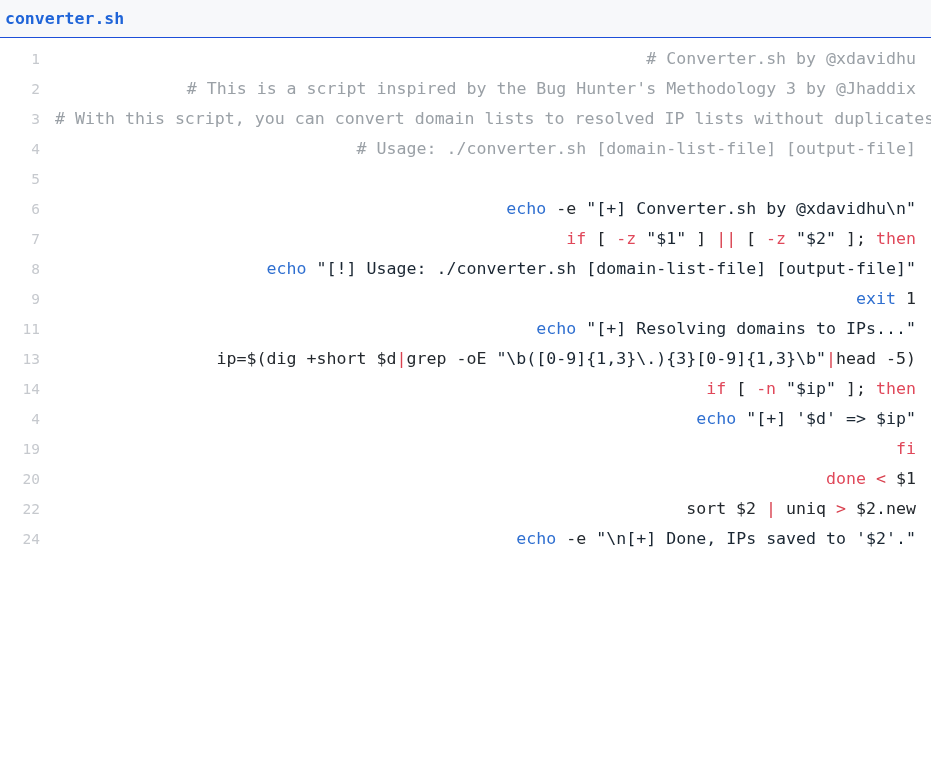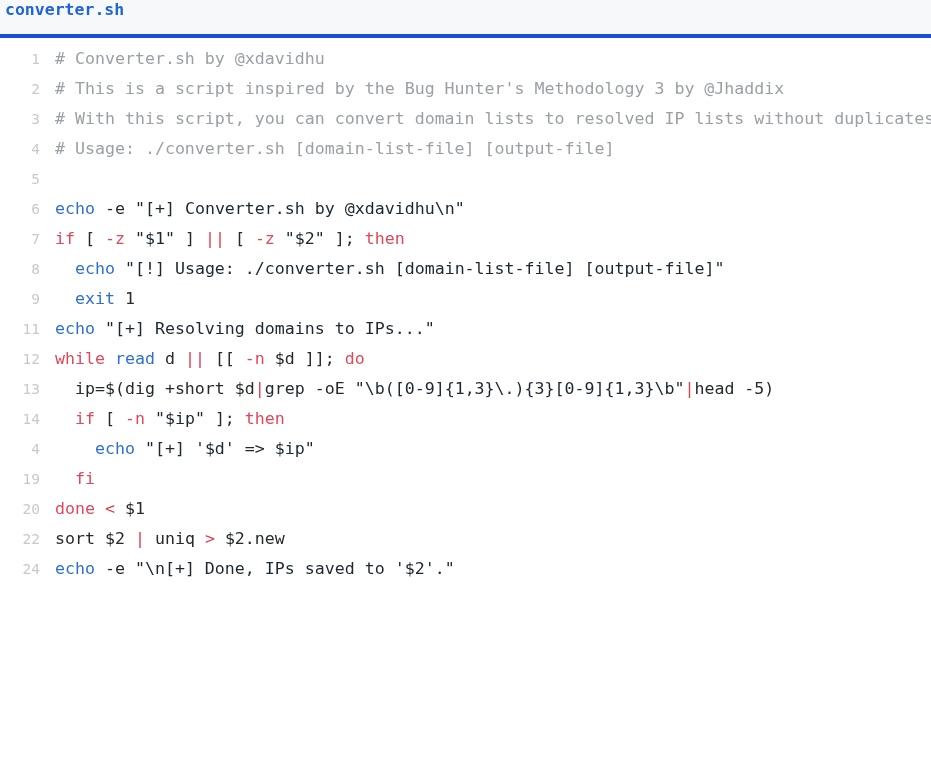--- a/index.html
+++ b/index.html
@@ -22,23 +22,24 @@
     display: flex;
     flex-direction: column;
     box-sizing: border-box;
   }
 
   
   #file-header {
     height: 38px;
     min-height: 38px;
     background: #f7f8fa;
-    border-bottom: 4px solid #1d4ed8;
+    border-bottom: 1px solid #1d4ed8;
     box-sizing: border-box;
     display: flex;
+    align-items: center;
     padding-left: 5px;
   }
   #file-title {
     font-family: "DejaVu Sans Mono", "Liberation Mono", monospace;
     font-size: 16.5px;
     font-weight: bold;
     color: #1f64d8;
     letter-spacing: 0px;
     white-space: nowrap;
     cursor: pointer;
@@ -69,28 +70,29 @@
     padding: 0 7px 0 0;
     vertical-align: middle;
     font-family: "DejaVu Sans Mono", "Liberation Mono", monospace;
     font-size: 14.5px;
     color: #c6c9ce;
     user-select: none;
     white-space: nowrap;
     line-height: 30px;
   }
   td.code {
-    padding: 0 4px 0 8px;
+    padding: 0 15px 0 8px;
     vertical-align: middle;
     font-family: "DejaVu Sans Mono", "Liberation Mono", monospace;
     font-size: 16.6px;
     line-height: 30px;
     color: #24292e;
     white-space: pre;
     overflow: hidden;
+    text-align: right;
   }
 
   
   .tok-comment  { color: #9aa0a6; }
   .tok-keyword  { color: #e0485a; }
   .tok-builtin  { color: #2f6fd0; }
   .tok-flag     { color: #e0485a; }
   .tok-op       { color: #d9414f; }
   .tok-string   { color: #1b2733; }
   .tok-plain    { color: #24292e; }
@@ -142,24 +144,20 @@
           </tr>
           <tr>
             <td class="ln">9</td>
             <td class="code"><span class="tok-plain">  </span><span class="tok-builtin">exit</span><span class="tok-plain"> </span><span class="tok-number">1</span></td>
           </tr>
           <tr>
             <td class="ln">11</td>
             <td class="code"><span class="tok-builtin">echo</span><span class="tok-plain"> </span><span class="tok-string">"[+] Resolving domains to IPs..."</span></td>
           </tr>
           <tr>
-            <td class="ln">12</td>
-            <td class="code"><span class="tok-keyword">while</span><span class="tok-plain"> </span><span class="tok-builtin">read</span><span class="tok-plain"> d </span><span class="tok-op">||</span><span class="tok-plain"> [[ </span><span class="tok-flag">-n</span><span class="tok-plain"> $d ]]; </span><span class="tok-keyword">do</span></td>
-          </tr>
-          <tr>
             <td class="ln">13</td>
             <td class="code"><span class="tok-plain">  ip=$(dig +short $d</span><span class="tok-op">|</span><span class="tok-plain">grep -oE </span><span class="tok-string">"\b([0-9]{1,3}\.){3}[0-9]{1,3}\b"</span><span class="tok-op">|</span><span class="tok-plain">head -5)</span></td>
           </tr>
           <tr>
             <td class="ln">14</td>
             <td class="code"><span class="tok-plain">  </span><span class="tok-keyword">if</span><span class="tok-plain"> [ </span><span class="tok-flag">-n</span><span class="tok-plain"> </span><span class="tok-string">"$ip"</span><span class="tok-plain"> ]; </span><span class="tok-keyword">then</span></td>
           </tr>
           <tr>
             <td class="ln">4</td>
             <td class="code"><span class="tok-plain">    </span><span class="tok-builtin">echo</span><span class="tok-plain"> </span><span class="tok-string">"[+] '$d' =&gt; $ip"</span></td>

